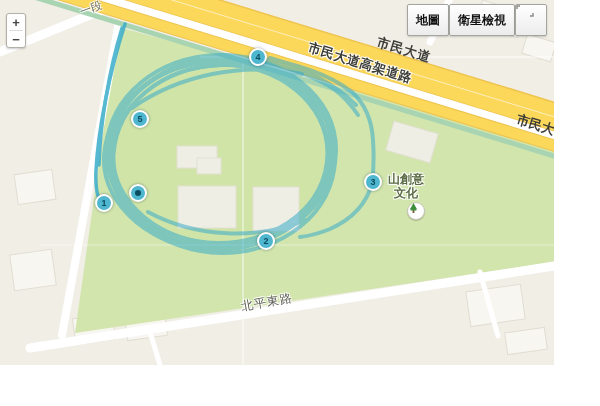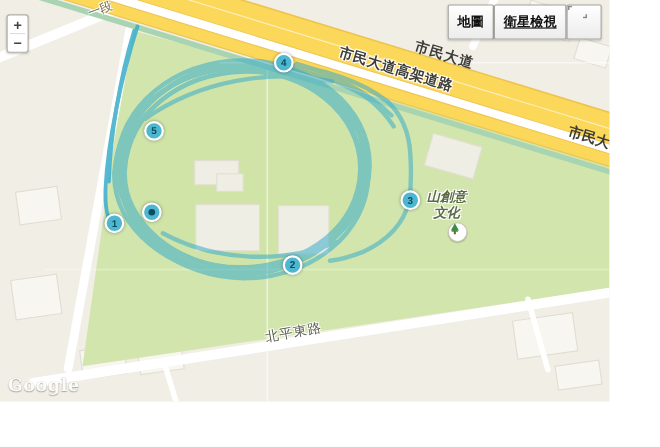--- a/index.html
+++ b/index.html
@@ -14,21 +14,21 @@
                 1px -1px 0 rgba(255,255,255,.9),-1px 1px 0 rgba(255,255,255,.9);}
   .lbl-sec{left:80px;top:1px;font-size:11px;color:#6b6b66;transform:rotate(-20deg);}
   .lbl-civic{left:376px;top:41px;font-size:13px;font-weight:bold;color:#3d3d38;
     transform:rotate(17deg);text-shadow:none;letter-spacing:1px;}
   .lbl-elev{left:306px;top:54px;font-size:13px;font-weight:bold;color:#3d3d38;
     transform:rotate(17deg);letter-spacing:.5px;}
   .lbl-civicr{left:516px;top:116px;font-size:13px;font-weight:bold;color:#3d3d38;
     transform:rotate(17deg);text-shadow:none;}
   .lbl-beiping{left:241px;top:294px;font-size:12px;color:#5c5c57;transform:rotate(-10deg);letter-spacing:1px;}
   .lbl-poi{left:383px;top:172px;font-size:12px;font-weight:bold;color:#5a6b45;
-    line-height:14px;text-align:center;width:46px;font-style:italic;}
+    line-height:14px;text-align:center;width:46px;}
 
   
   .marker{position:absolute;width:14px;height:14px;border-radius:50%;
     background:#4fb6cf;border:2px solid #fff;box-shadow:0 0 3px rgba(0,40,60,.45);
     display:flex;align-items:center;justify-content:center;
     font-size:9px;font-weight:bold;color:#0a4d61;}
   .bullseye{position:absolute;width:14px;height:14px;border-radius:50%;
     background:#4fb6cf;border:2px solid #fff;box-shadow:0 0 3px rgba(0,40,60,.45);
     display:flex;align-items:center;justify-content:center;}
   .bullseye i{width:6px;height:6px;border-radius:50%;background:#0a4d61;}
@@ -37,21 +37,21 @@
   .tree-poi{position:absolute;left:407px;top:202px;width:16px;height:16px;border-radius:50%;
     background:#fff;border:1px solid #c9c7ba;box-shadow:0 1px 1px rgba(0,0,0,.2);
     display:flex;align-items:center;justify-content:center;}
 
   
   .gbtn{position:absolute;top:4px;height:32px;box-sizing:border-box;
     background:linear-gradient(#ffffff,#ececec);border:1px solid #a5a5a0;border-radius:2px;
     box-shadow:0 1px 2px rgba(0,0,0,.18);font-size:12px;font-weight:bold;color:#111;
     display:flex;align-items:center;justify-content:center;padding:0 8px;cursor:pointer;}
   #btn-map{left:407px;}
-  #btn-sat{left:449px;text-decoration:underline;}
+  #btn-sat{left:449px;}
   #btn-resize{left:515px;width:32px;padding:0;}
   #zoomctl{position:absolute;left:6px;top:13px;width:18px;background:#fff;
     border:1px solid #b3b0a7;border-radius:3px;box-shadow:0 1px 2px rgba(0,0,0,.2);}
   #zoomctl .zbtn{height:16px;display:flex;align-items:center;justify-content:center;
     font-size:13px;font-weight:bold;color:#444;cursor:pointer;}
   #zoomctl .zdiv{height:1px;background:#ddd;margin:0 2px;}
 
   
   #glogo{position:absolute;left:7px;top:340px;font-family:"DejaVu Serif","Liberation Serif",serif;
     font-size:16px;font-weight:bold;color:rgba(255,255,255,.95);letter-spacing:.5px;
@@ -179,15 +179,14 @@
 
     <div class="gbtn" id="btn-map">地圖</div>
     <div class="gbtn" id="btn-sat">衛星檢視</div>
     <div class="gbtn" id="btn-resize">
       <svg width="18" height="12" viewBox="0 0 18 12">
         <path d="M1,4 L1,1 L4,1" fill="none" stroke="#8a8a85" stroke-width="1.4"></path>
         <path d="M17,8 L17,11 L14,11" fill="none" stroke="#8a8a85" stroke-width="1.4"></path>
       </svg>
     </div>
 
-    <div id="glogo">Google</div>
   </div>
 </div>
 
 </body></html>

